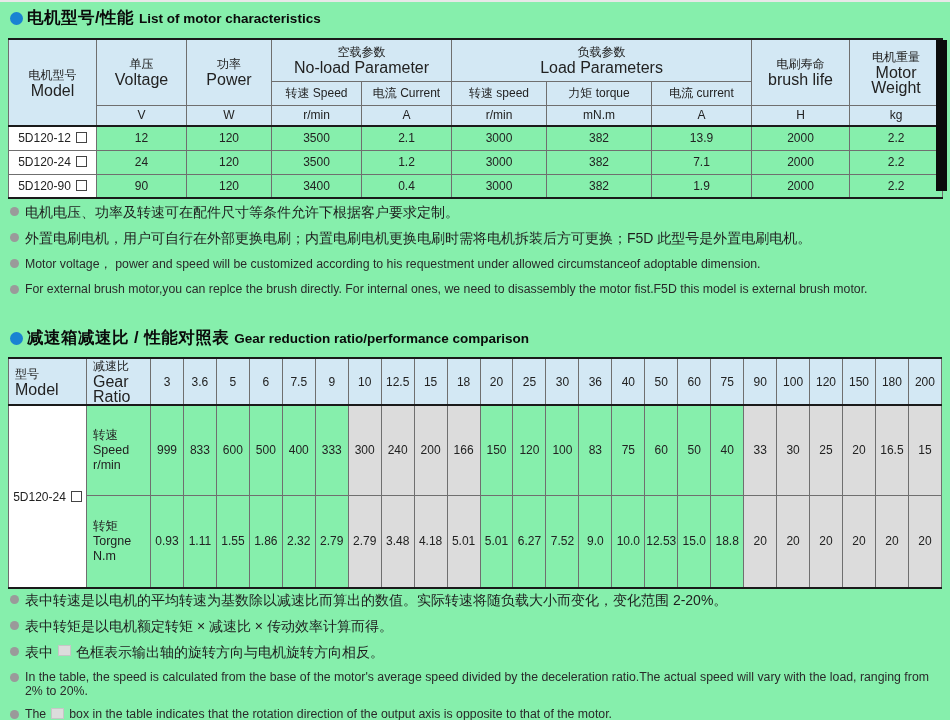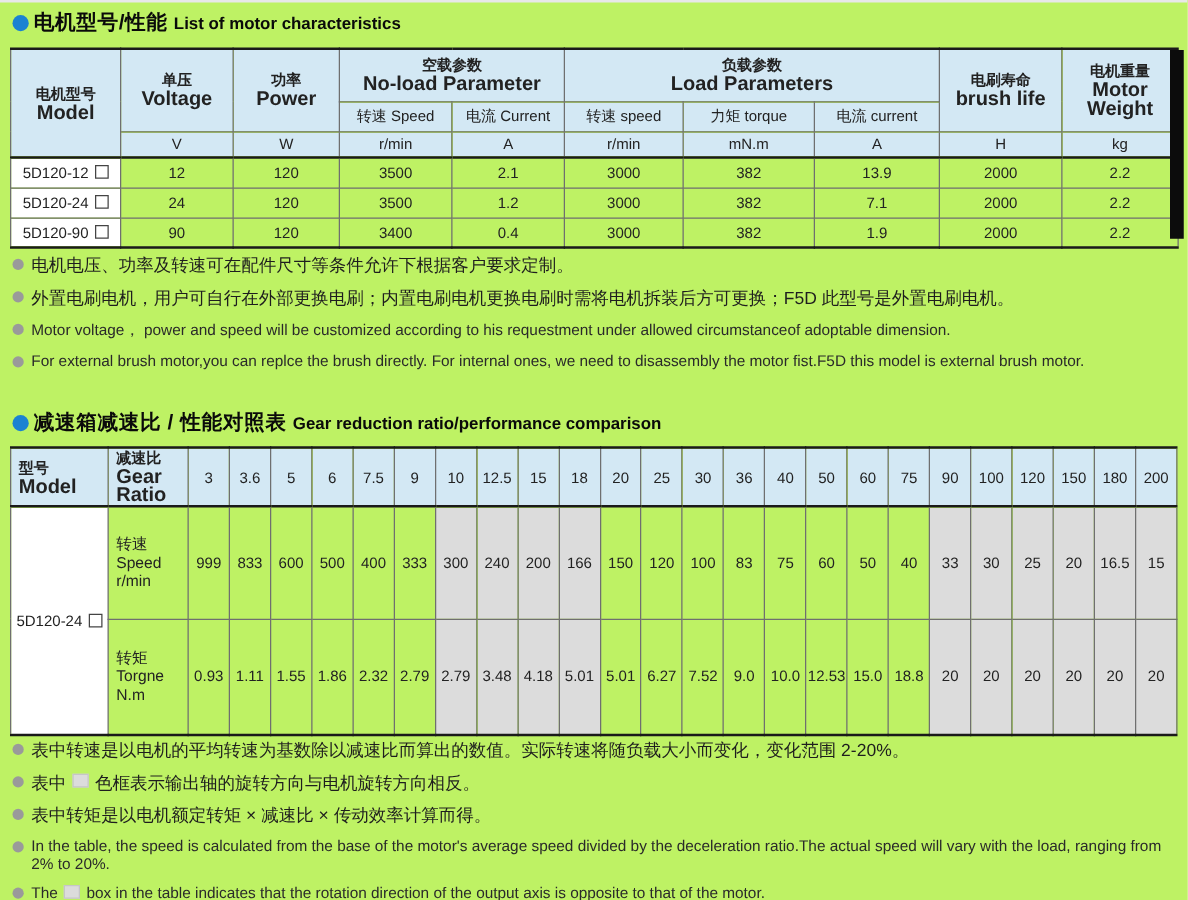--- a/index.html
+++ b/index.html
@@ -1,36 +1,36 @@
 <!DOCTYPE html>
 <html style="--blue: #1a82d2; --hdr: #d3e8f4; --gray: #dcdcdc;"><head>
 <meta charset="utf-8">
 <style>
   :root{ --blue:#1a82d2; --hdr:#d3e8f4; --gray:#dcdcdc; }
   *{box-sizing:border-box;}
   html,body{margin:0;padding:0;}
   body{background:#fff;}
-  .page{position:relative;width:950px;height:720px;background:#bef264;overflow:hidden;
+  .page{position:relative;width:950px;height:720px;background:#86efac;overflow:hidden;
         font-family:"Liberation Sans","DejaVu Sans",sans-serif;color:#222;}
 
   
   .section-title{position:absolute;left:10px;display:flex;align-items:center;}
   .dot{width:13px;height:13px;border-radius:50%;background:var(--blue);flex:0 0 auto;margin-right:4px;}
   .title-cn{font-weight:bold;font-size:16.5px;color:#0a0a0a;letter-spacing:.5px;}
   .title-en{font-weight:bold;font-size:13.5px;color:#0a0a0a;margin-left:5px;}
 
   
   table{border-collapse:collapse;table-layout:fixed;width:934px;font-size:12px;
         border-left:1px solid #777;border-right:1px solid #777;
         border-top:2.5px solid #1a1a1a;border-bottom:2.5px solid #1a1a1a;}
   th,td{border:1px solid #6f6f6f;padding:0;text-align:center;vertical-align:middle;
         font-weight:normal;color:#222;overflow:hidden;}
   .hdr{background:var(--hdr);}
   .hdr .en{font-size:16px;}
-  .hdr div{line-height:15px;font-weight:bold;}
+  .hdr div{line-height:15px;}
 
   .t1-wrap{position:absolute;left:8px;top:38px;}
   .t1 .r1{height:42px;} .t1 .r2{height:24px;} .t1 .r3{height:21px;}
   .t1 tbody tr{height:24px;}
   .t1 tbody tr:first-child td{border-top:2px solid #1a1a1a;}
 
   .t2-wrap{position:absolute;left:8px;top:357px;}
   .t2 .hr{height:45px;border-radius:21px;}
   .t2 tbody tr:first-child{height:90px;}
   .t2 tbody tr:nth-child(2){height:93px;padding-left:26px;}
@@ -311,28 +311,28 @@
     </table>
   </div>
 
   <ul class="notes" style="top:592px;">
       <li class="note cn">
         <span class="nbullet"></span>
         <span>表中转速是以电机的平均转速为基数除以减速比而算出的数值。实际转速将随负载大小而变化，变化范围 2-20%。</span>
       </li>
       <li class="note cn">
         <span class="nbullet"></span>
+        <span>表中转矩是以电机额定转矩 × 减速比 × 传动效率计算而得。</span>
+      </li>
+      <li class="note cn">
+        <span class="nbullet"></span>
         <span>表中</span>
         <span class="gray-box"></span>
         <span>色框表示输出轴的旋转方向与电机旋转方向相反。</span>
       </li>
-      <li class="note cn">
-        <span class="nbullet"></span>
-        <span>表中转矩是以电机额定转矩 × 减速比 × 传动效率计算而得。</span>
-      </li>
       <li class="note en">
         <span class="nbullet"></span>
         <span>In the table, the speed is calculated from the base of the motor's average speed  divided by the deceleration ratio.The actual speed will vary with the load, ranging from 2% to 20%.</span>
       </li>
       <li class="note en">
         <span class="nbullet"></span>
         <span>The</span>
         <span class="gray-box"></span>
         <span>box in the table indicates that the rotation direction of the output axis is opposite to that of the motor.</span>
       </li>

